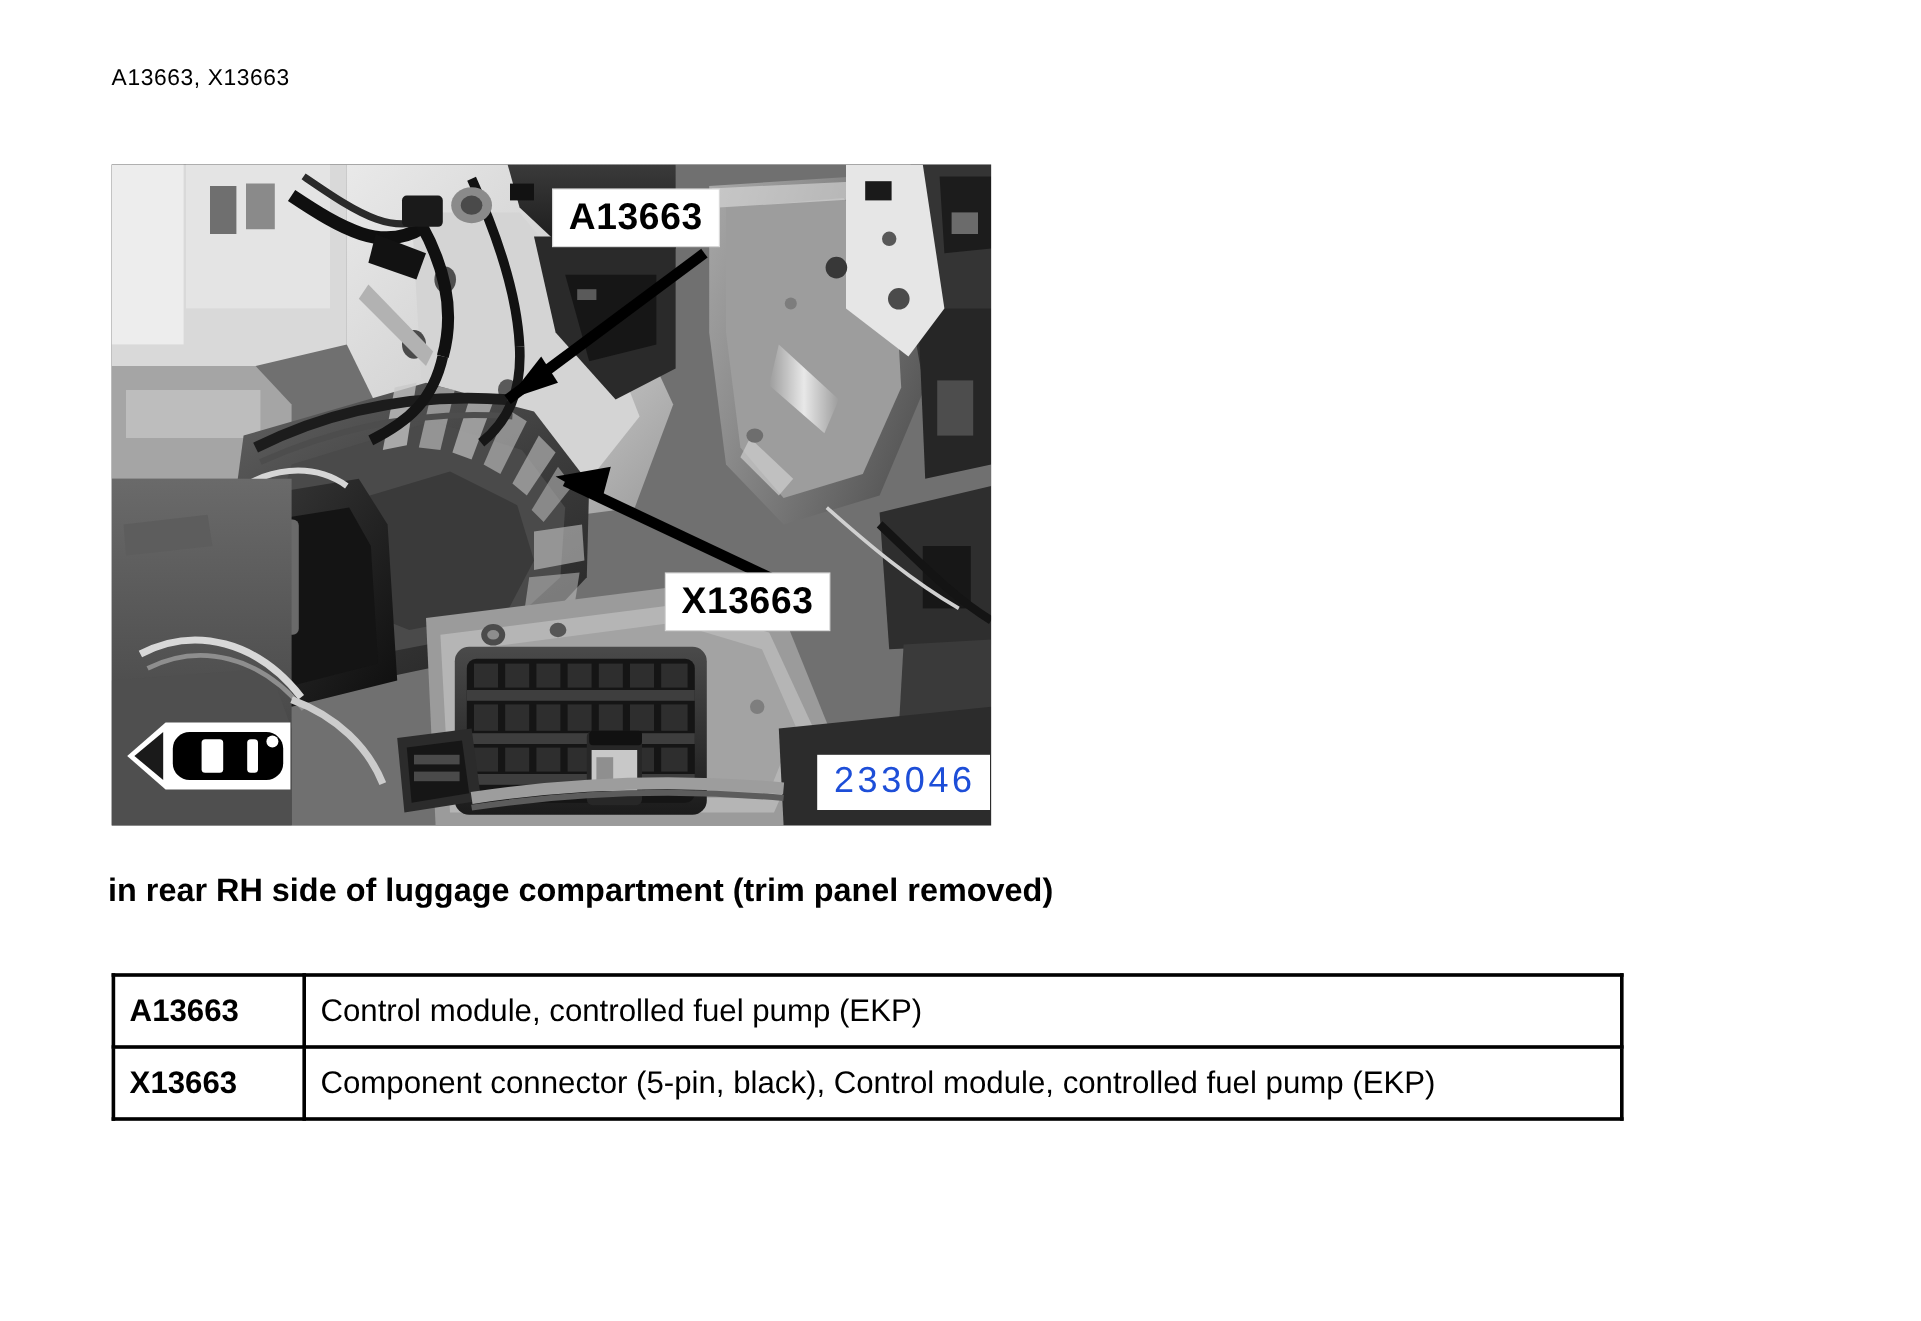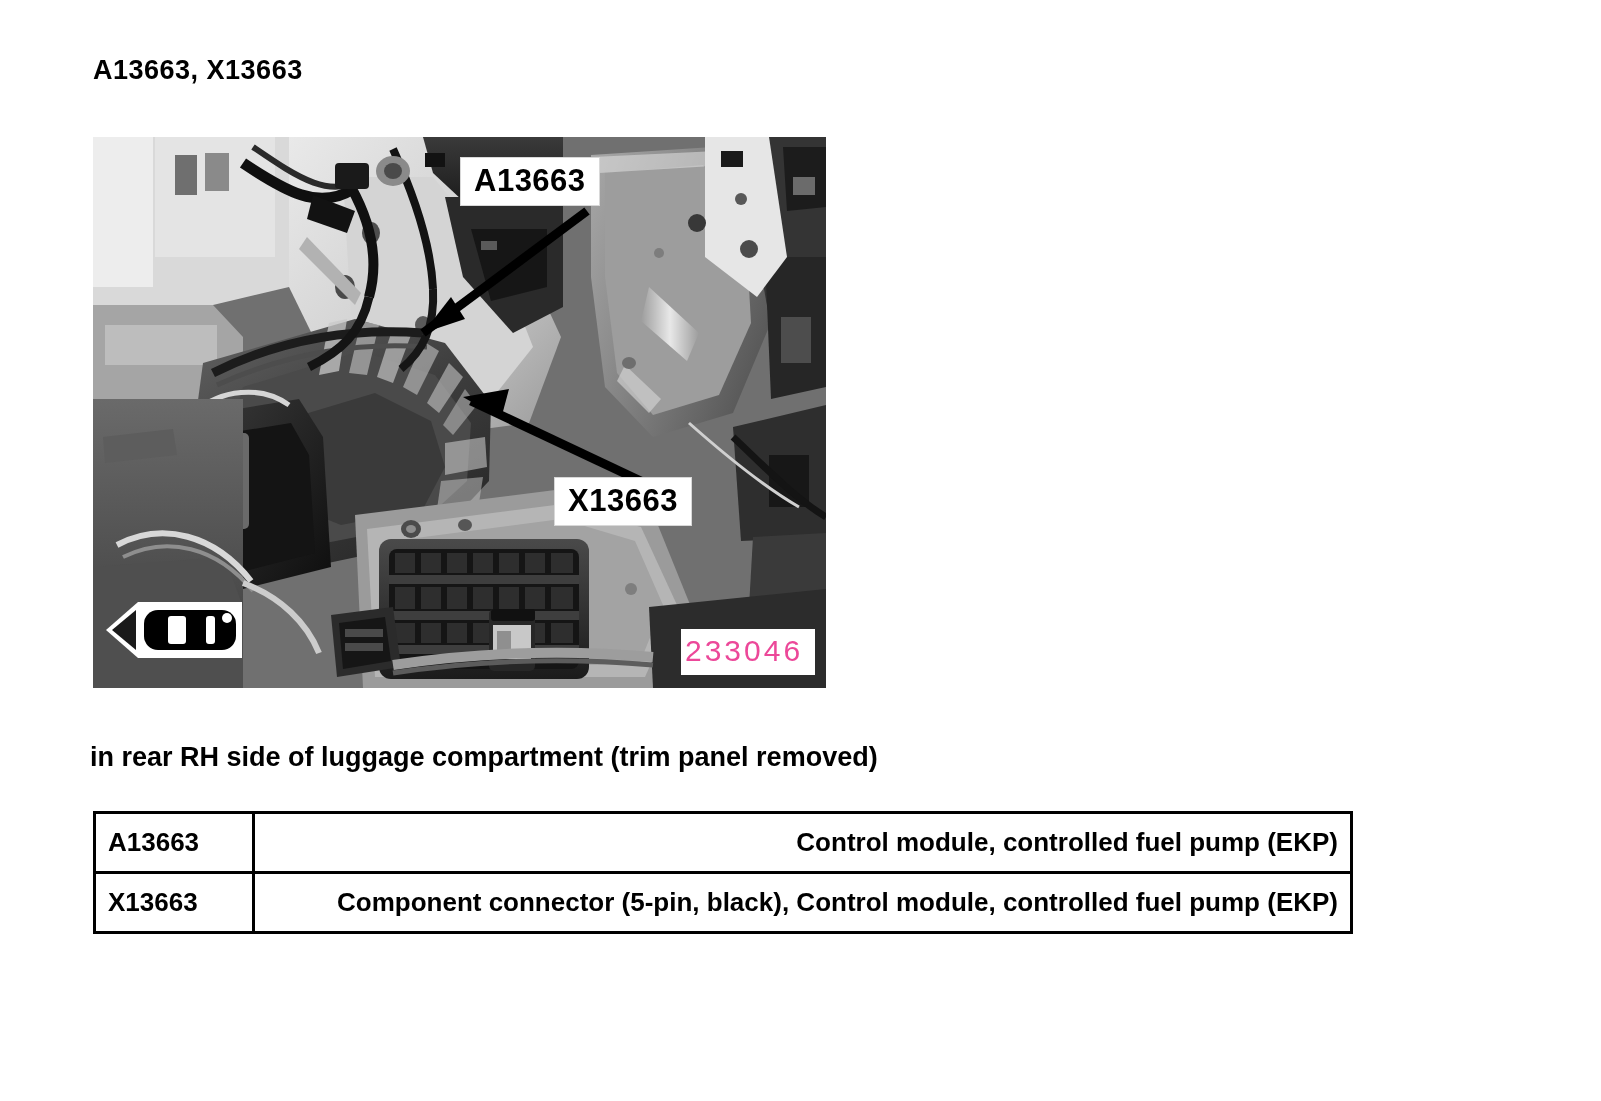--- a/index.html
+++ b/index.html
@@ -15,22 +15,22 @@
     color: #000000;
     overflow: hidden;
     position: relative;
   }
 
   
   #page-title {
     position: absolute;
     left: 93px;
     top: 55px;
-    font-size: 27px;
-    font-weight: bold;
+    font-size: 19px;
+    font-weight: normal;
     letter-spacing: 0.5px;
     white-space: nowrap;
   }
 
   
   #photo-figure {
     position: absolute;
     left: 93px;
     top: 137px;
     width: 733px;
@@ -62,46 +62,45 @@
   }
   #callout-a13663 { left: 368px; top: 21px; }
   #callout-x13663 { left: 462px; top: 341px; }
 
   
   #photo-id {
     position: absolute;
     left: 588px;
     top: 492px;
     background: #ffffff;
-    color: #ec4899;
+    color: #1d4ed8;
     font-size: 30px;
     font-family: "Liberation Sans", sans-serif;
     letter-spacing: 3px;
-    padding: 5px 12px 7px 4px;
+    padding: 5px 12px 7px 14px;
     white-space: nowrap;
   }
 
   
   #direction-indicator {
     position: absolute;
     left: 9px;
     top: 463px;
     width: 142px;
     height: 60px;
   }
 
   
   #caption {
     position: absolute;
     left: 90px;
     top: 727px;
     font-size: 27px;
     font-weight: bold;
     white-space: nowrap;
-    margin-top: 15px;
   }
 
   
   #legend-table {
     position: absolute;
     left: 93px;
     top: 811px;
     width: 1260px;
     border-collapse: collapse;
     table-layout: fixed;
@@ -113,23 +112,22 @@
     vertical-align: middle;
     font-size: 26px;
   }
   #legend-table td.code-cell {
     width: 132px;
     font-weight: bold;
     white-space: nowrap;
     text-align: left;
   }
   #legend-table td.desc-cell {
-    font-weight: bold;
-    white-space: nowrap;
-    text-align: right;
+    font-weight: normal;
+    white-space: nowrap;
   }
 </style>
 </head>
 <body>
 
 <div id="page-title">A13663, X13663</div>
 
 <div id="photo-figure">
 
   <svg id="photo-canvas" viewBox="0 0 733 551" preserveAspectRatio="none">

